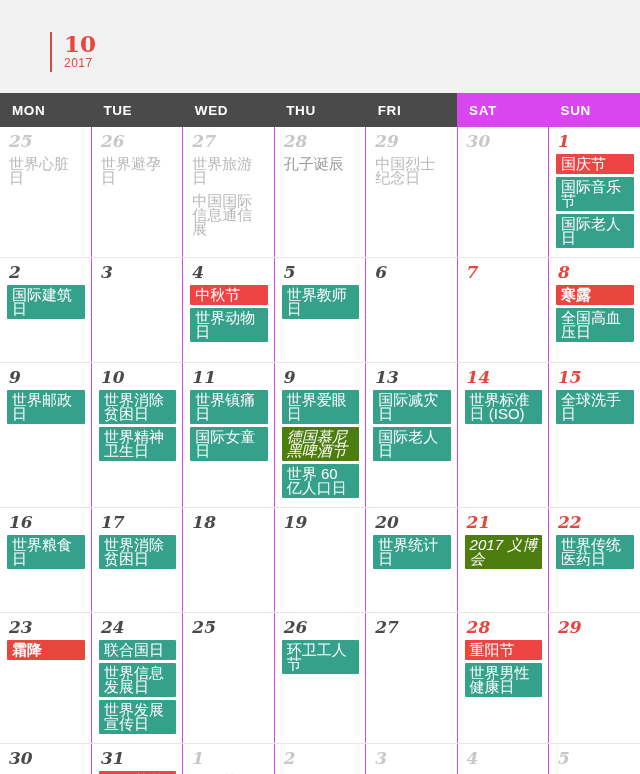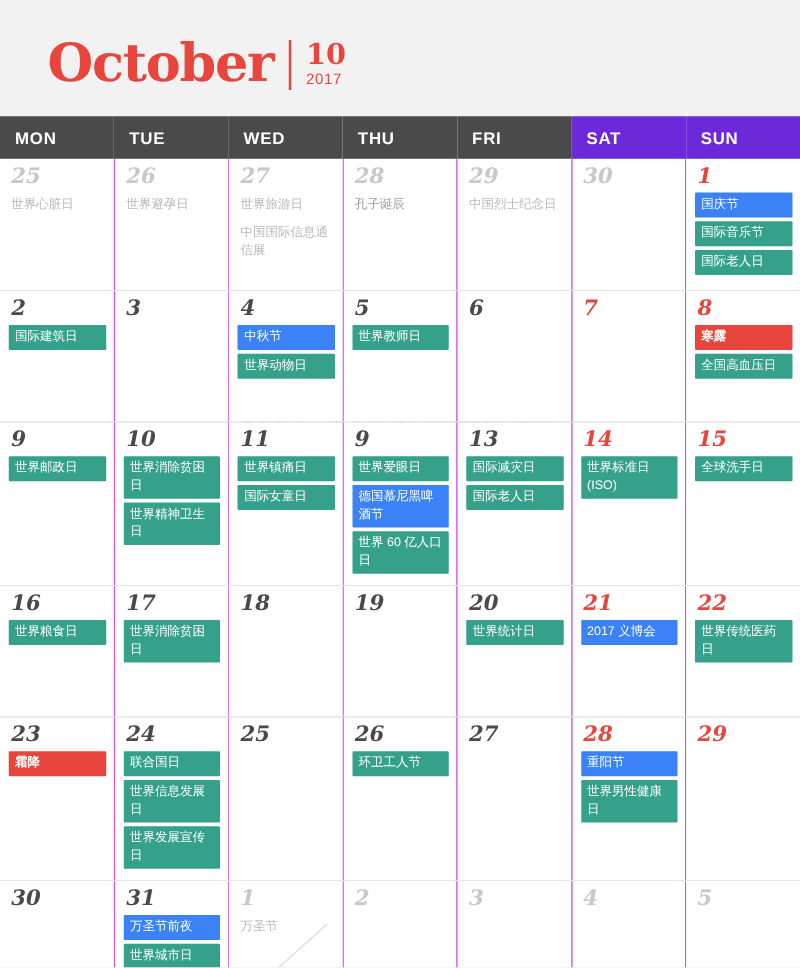--- a/index.html
+++ b/index.html
@@ -100,21 +100,21 @@
     height: 34px;
     font-size: 13.5px;
     font-weight: bold;
     letter-spacing: 0.6px;
     text-align: left;
     padding-left: 12px;
     color: #ffffff;
     background: #4a4a4a;
   }
   .cal th.weekend-sat, .cal th.weekend-sun {
-    background: #6d28d9;
+    background: #d946ef;
   }
   .cal td {
     vertical-align: top;
     background: #ffffff;
     border-right: 1px solid #d946ef;
     border-bottom: 1px solid #e6e6e6;
     padding: 5px 6px 6px 7px;
     height: 105px;
     position: relative;
   }
@@ -128,32 +128,32 @@
     font-weight: bold;
     color: #4a4a4a;
     line-height: 19px;
     margin-bottom: 3px;
     padding-left: 2px;
   }
   .daynum.red { color: #e8453c; }
   .daynum.muted { color: #c8c8c8; }
 
   .ev {
-    font-size: 10px;
+    font-size: 15px;
     line-height: 14px;
     padding: 3px 4px 3px 5px;
     margin-bottom: 3px;
     color: #ffffff;
     background: #35a18b;
     border-radius: 1px;
   }
   .ev.teal { background: #35a18b; }
-  .ev.blue { background: #3b82f6; }
+  .ev.blue { background: #ef4444; }
   .ev.red  { background: #e8453c; font-weight: bold; }
-  .ev.orange { background: #3b82f6; }
+  .ev.orange { background: #4d7c0f; font-style: italic; }
   .ev.plain {
     background: transparent;
     color: #b8b8b8;
     padding-left: 2px;
   }
   .ev.plain-dark {
     background: transparent;
     color: #9a9a9a;
     padding-left: 2px;
   }
@@ -168,21 +168,20 @@
   }
   .slash svg { position:absolute; right:0; bottom:0; }
   .cell-next { background: #fbfbfb; }
 </style>
 </head>
 <body>
 
 <div id="page">
 
   <div class="header">
-    <div class="logo-main">October</div>
     <div class="logo-sep"></div>
     <div class="logo-right">
       <div class="logo-month-num">10</div>
       <div class="logo-year">2017</div>
     </div>
   </div>
 
   <div class="watermark">
     <div class="wm-line1">美 通 社</div>
     <div class="wm-line2">PR Newswire</div>

